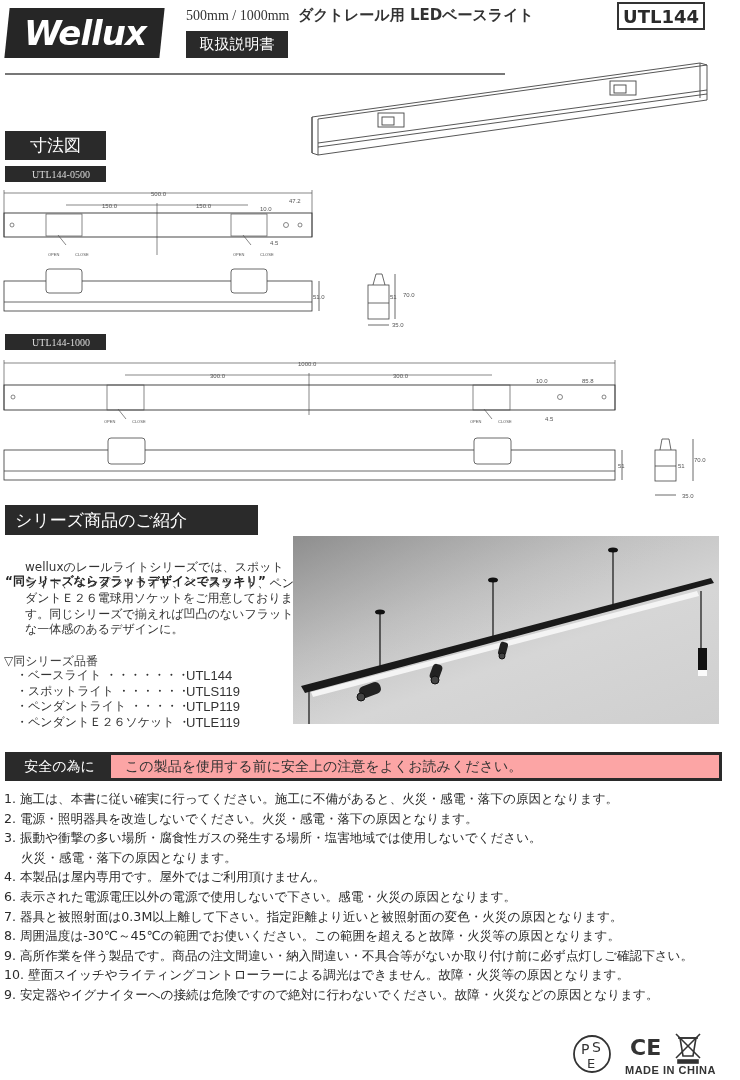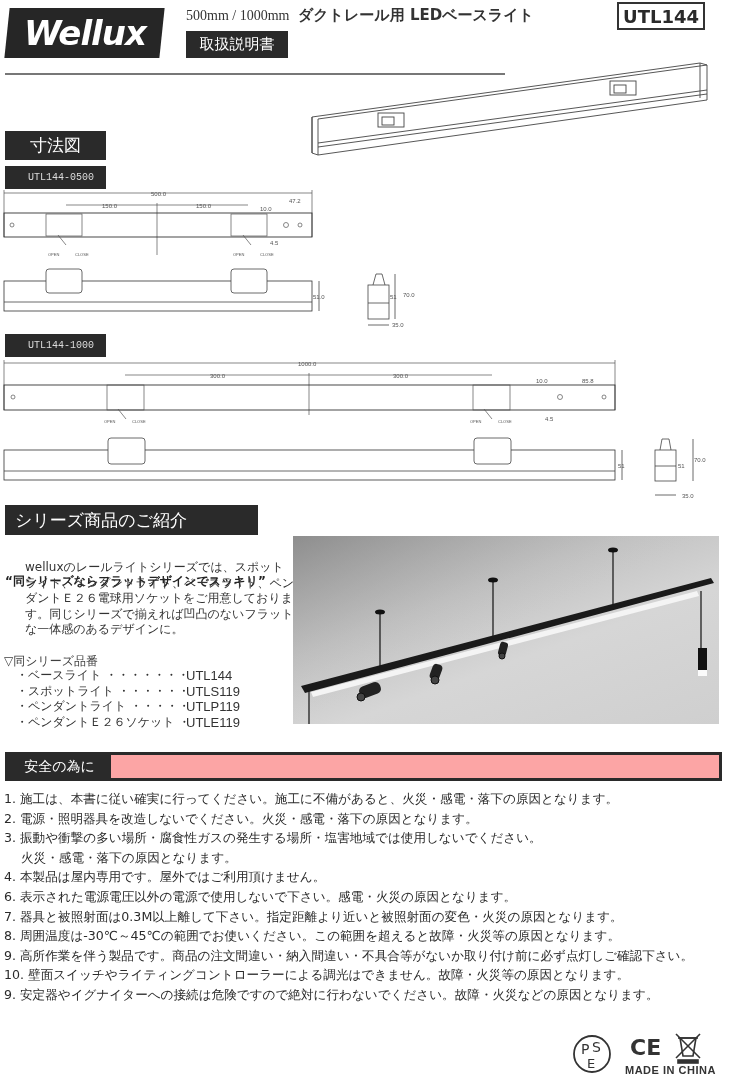--- a/index.html
+++ b/index.html
@@ -18,21 +18,21 @@
   .model-box { left: 617px; top: 2px; width: 88px; height: 28px; border: 2px solid #333;
           font-family: "DejaVu Sans", sans-serif; font-weight: bold; font-size: 18px; display:flex;
           align-items:center; justify-content:center; color:#2a2a2a; }
   .manual-tag { left: 186px; top: 31px; width: 102px; height: 27px; background: #2a2a2a; color: #fff;
           font-size: 15px; display:flex; align-items:center; justify-content:center; }
   .hdr-rule { left: 5px; top: 73px; width: 500px; height: 2px; background: #777; }
 
   
   .sec-dark { background: #2a2a2a; color: #fff; display:flex; align-items:center; padding-left: 10px; }
   .sec-dim { left: 5px; top: 131px; width: 101px; height: 29px; justify-content:center; padding-left:0; font-size: 17px; }
-  .sec-sub { height: 23px; font-size: 10px; color:#ddd; justify-content:center; padding-left:11px; font-family:Liberation Mono, monospace; }
+  .sec-sub { height: 16px; font-size: 10px; color:#ddd; justify-content:center; padding-left:11px; font-family:Liberation Serif, serif; }
   .sec-series { left: 5px; top: 505px; width: 253px; height: 30px; font-size: 17px; }
 
   
   svg text { font-family: "Liberation Sans", sans-serif; fill: #555; }
 
   
   .catch { left: 5px; top: 545px; font-weight: bold; font-size: 12px; color:#222;margin-top:28px; }
   .desc { left: 16px; top: 560px; width: 270px; font-size: 12px; line-height: 15.5px; color:#333;margin-left:9px; }
   .series-head { left: 4px; top: 653px; font-size: 12px; color:#404040; }
   .series-list { left: 16px; top: 668px; font-size: 12px; line-height: 15.5px; color:#333; }
@@ -235,20 +235,21 @@
     <circle cx="142" cy="144" r="4" fill="#444" stroke="#111"></circle>
     <rect x="206" y="106" width="8" height="14" rx="3" fill="#222" transform="rotate(15 210 113)"></rect>
     <circle cx="209" cy="120" r="3" fill="#444" stroke="#111"></circle>
     <rect x="405" y="112" width="9" height="28" fill="#111"></rect>
     <rect x="405" y="134" width="9" height="6" fill="#fafafa"></rect>
   </svg>
 </div>
 
 <div class="abs safety-bar">
   <div class="safety-label">安全の為に</div>
+  <div class="safety-msg">この製品を使用する前に安全上の注意をよくお読みください。</div>
 </div>
 
 <ul class="abs rules">
   <li>1. 施工は、本書に従い確実に行ってください。施工に不備があると、火災・感電・落下の原因となります。</li>
   <li>2. 電源・照明器具を改造しないでください。火災・感電・落下の原因となります。</li>
   <li>3. 振動や衝撃の多い場所・腐食性ガスの発生する場所・塩害地域では使用しないでください。</li>
   <li class="cont">火災・感電・落下の原因となります。</li>
   <li>4. 本製品は屋内専用です。屋外ではご利用頂けません。</li>
   <li>6. 表示された電源電圧以外の電源で使用しないで下さい。感電・火災の原因となります。</li>
   <li>7. 器具と被照射面は0.3M以上離して下さい。指定距離より近いと被照射面の変色・火災の原因となります。</li>

